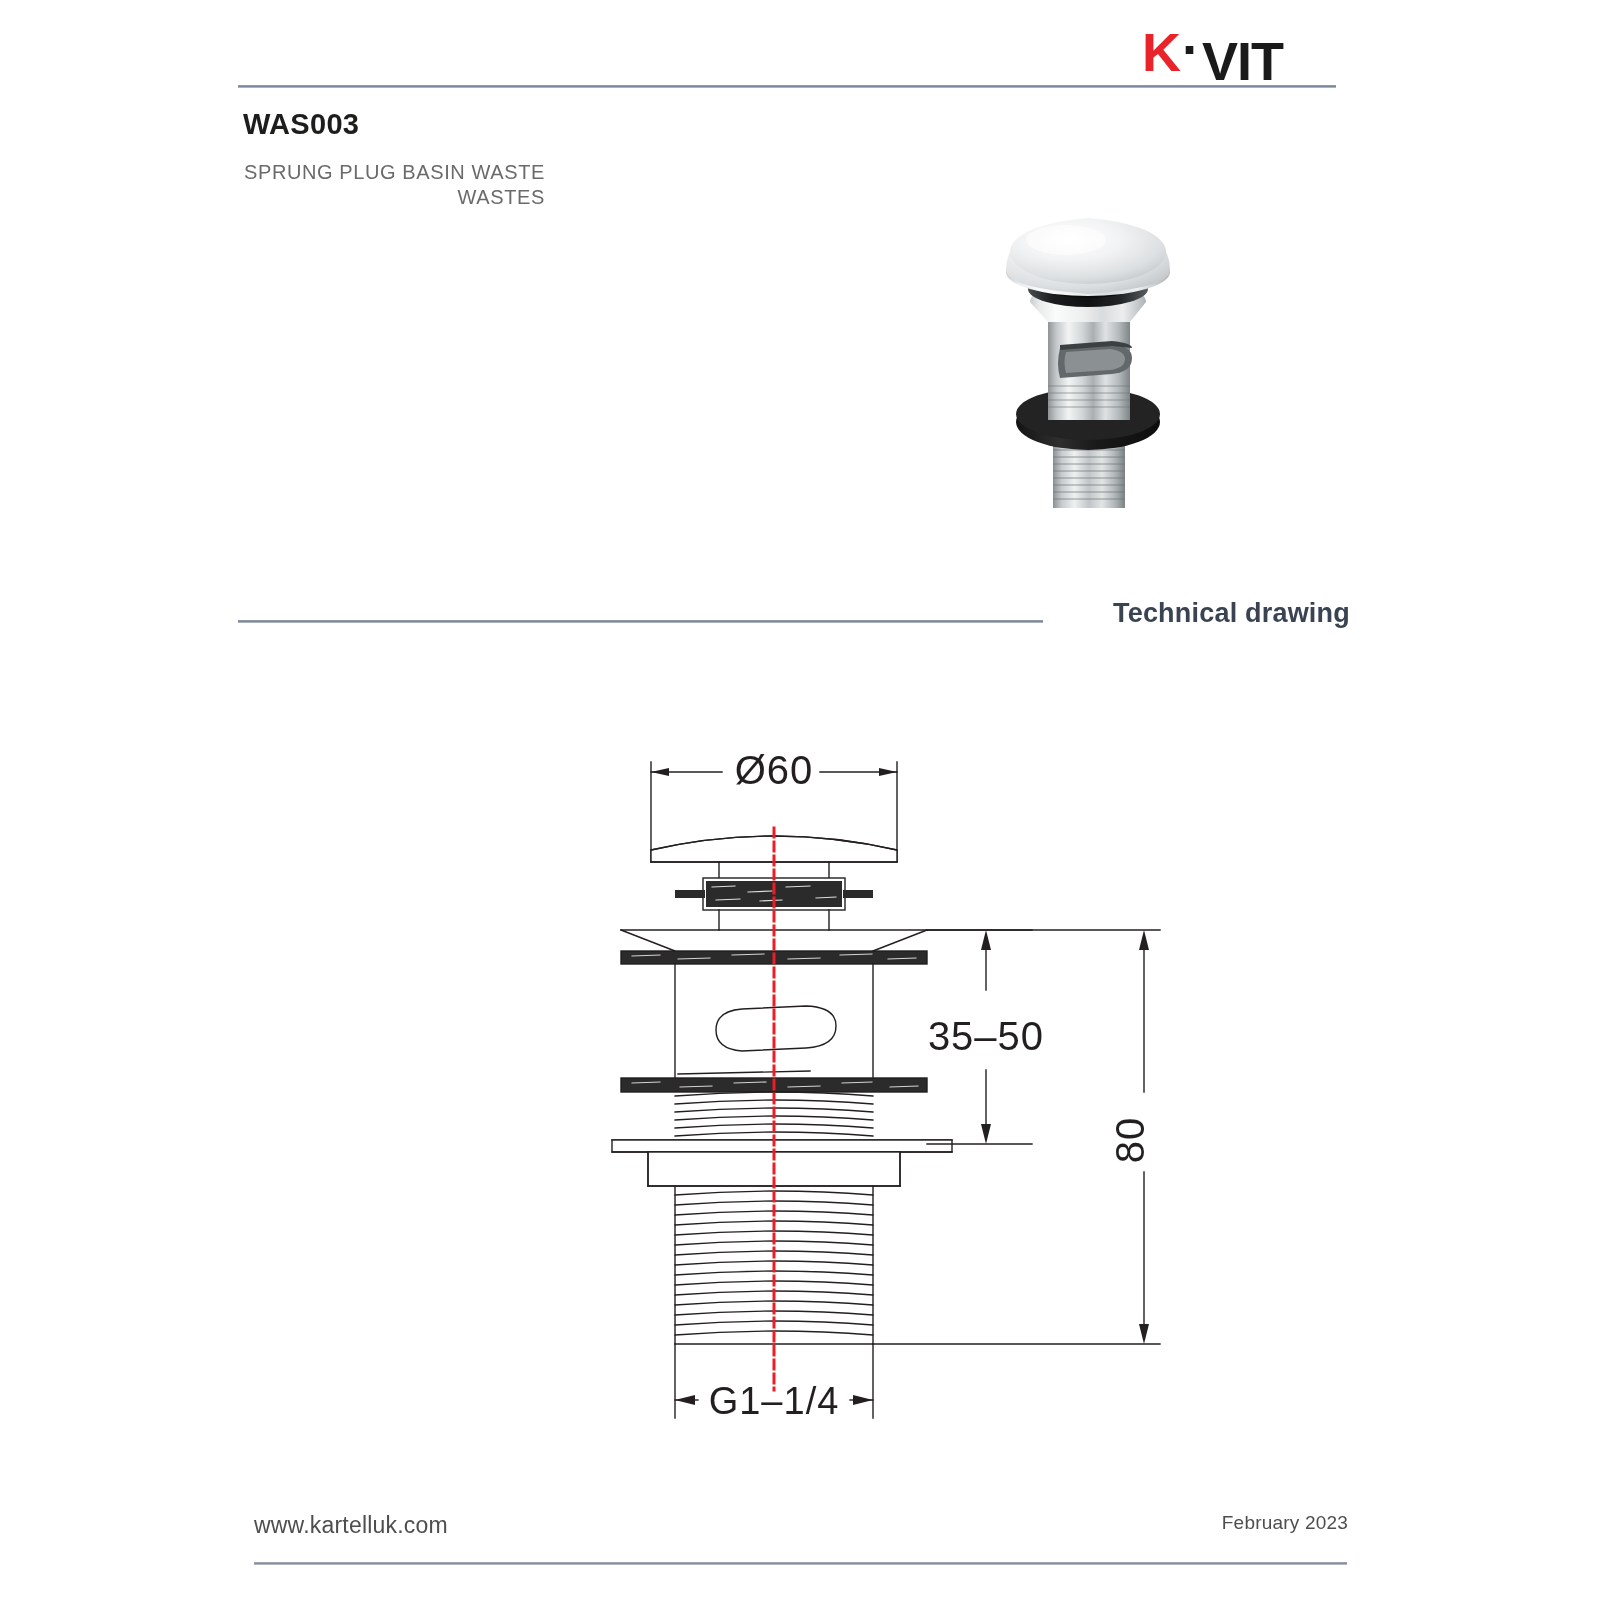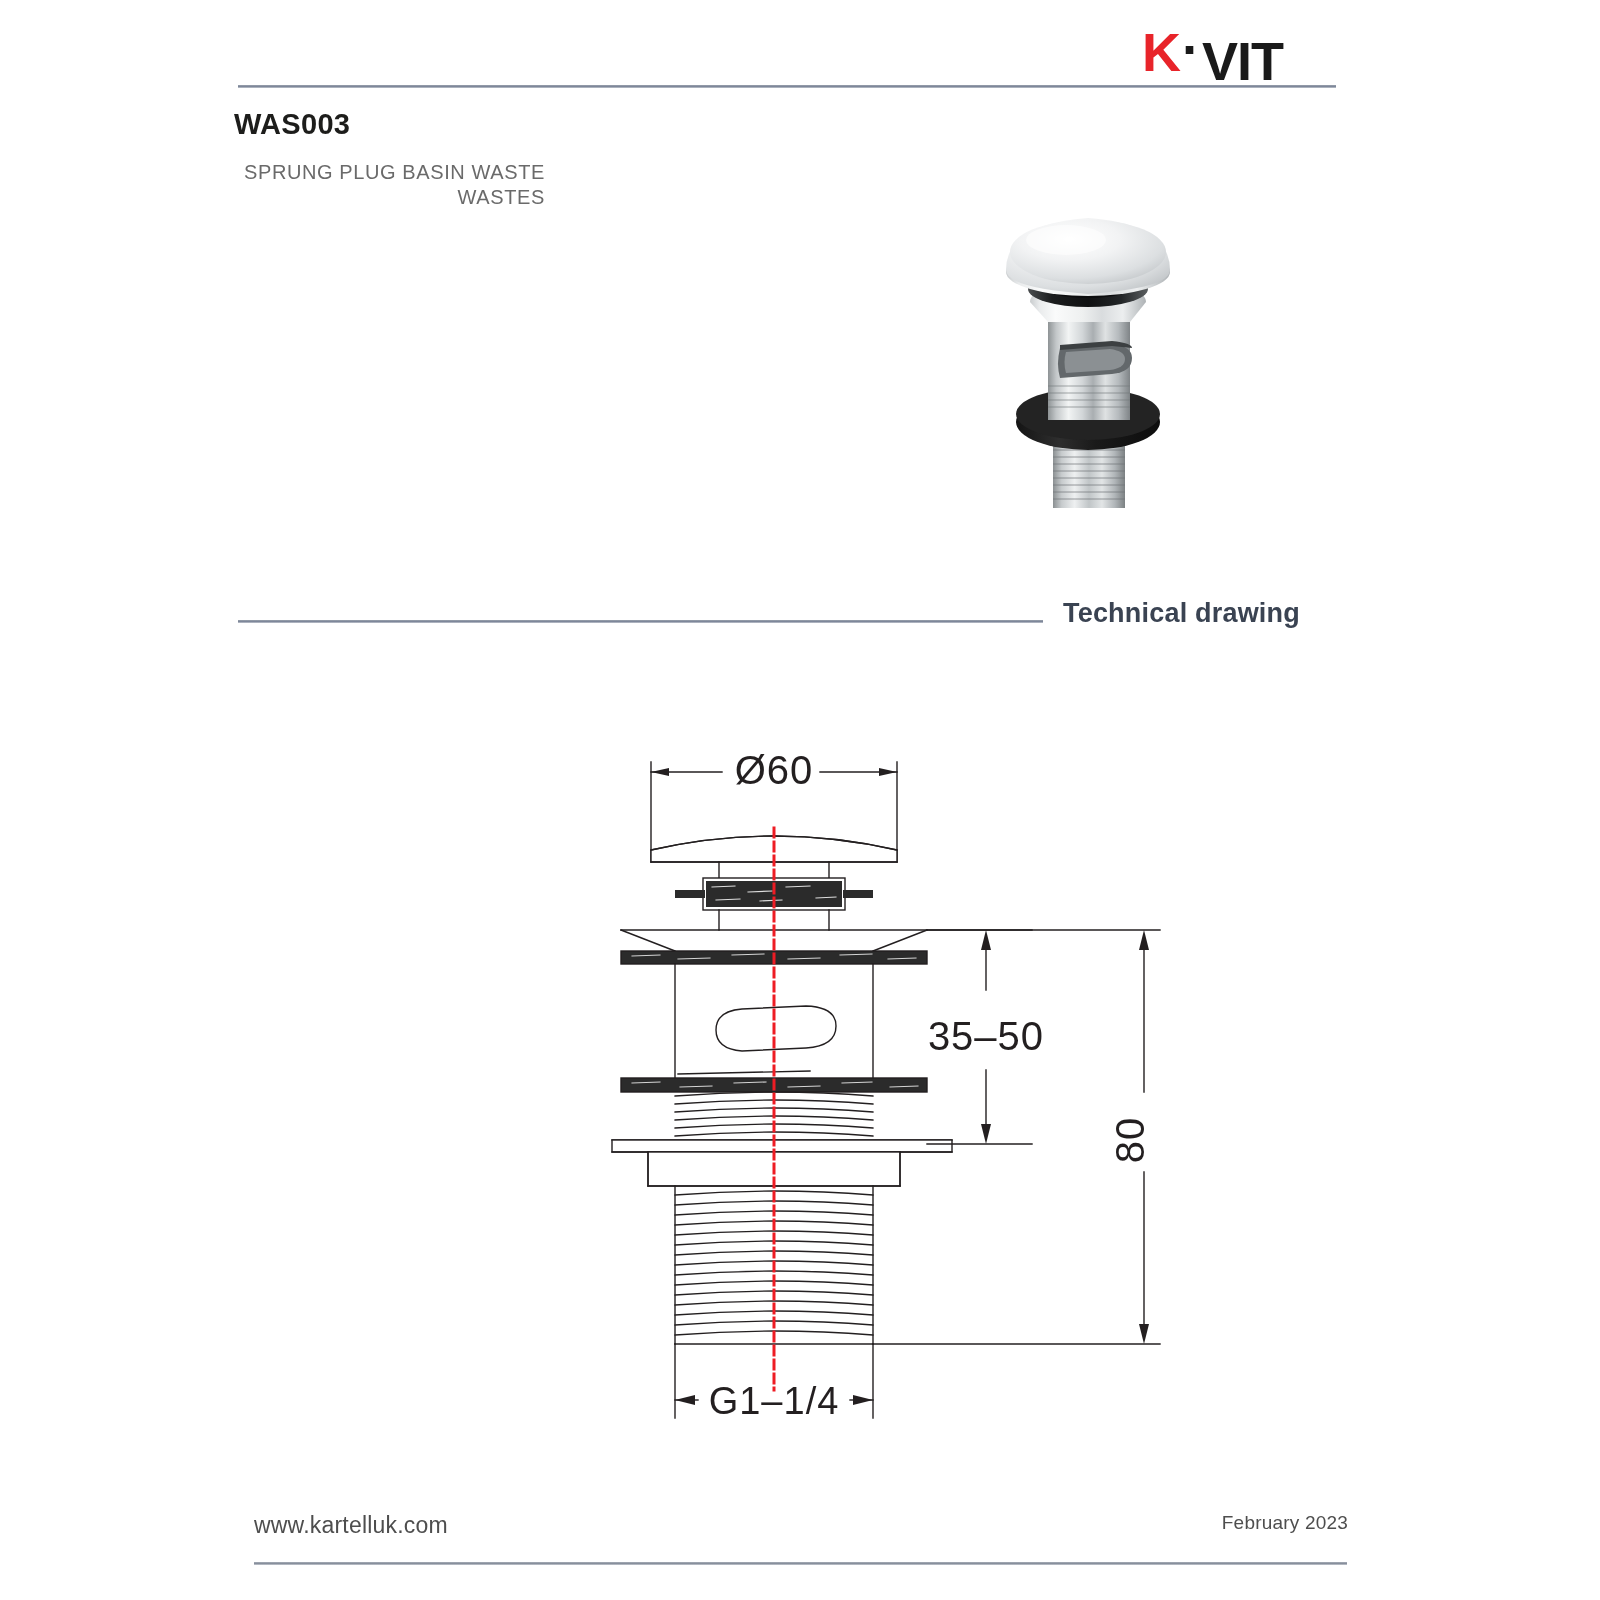--- a/index.html
+++ b/index.html
@@ -69,21 +69,21 @@
   #brand-logo .logo-vit {
     font-size: 54px;
     font-weight: bold;
     letter-spacing: -1px;
     margin-top: 18px;
   }
 
   
   #product-code {
     position: absolute;
-    left: 234px;
+    left: 243px;
     top: 108px;
     font-size: 29px;
     font-weight: bold;
     letter-spacing: 0.3px;
     color: #1d1d1b;
   }
   #product-desc {
     position: absolute;
     left: 244px;
     top: 160px;
@@ -107,21 +107,21 @@
   #section-rule {
     position: absolute;
     left: 238px;
     top: 620px;
     width: 805px;
     height: 3px;
     background: linear-gradient(to bottom, #9aa2ad 0%, #7e879a 50%, #c2c7cf 100%);
   }
   #section-heading {
     position: absolute;
-    left: 1063px;
+    left: 1113px;
     top: 598px;
     font-size: 27px;
     font-weight: bold;
     color: #3a4352;
     letter-spacing: 0.2px;
   }
 
   
   #tech-drawing {
     position: absolute;

